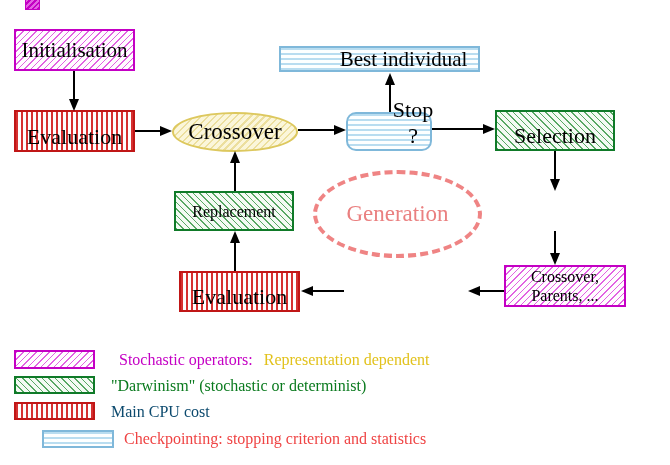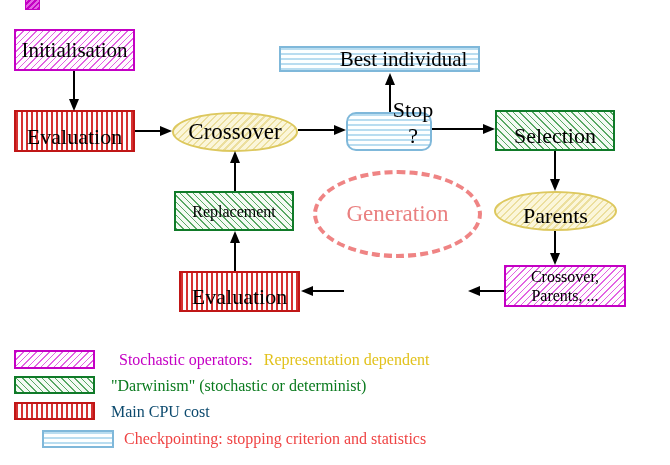--- a/index.html
+++ b/index.html
@@ -79,23 +79,20 @@
   </div>
 
   <div class="node hatch-g lbl-sm" style="left:174px;top:191px;width:120px;height:40px;">
     <span>Replacement</span>
   </div>
 
   <div class="node" id="gen" style="left:313px;top:170px;width:169px;height:88px;">
     <span>Generation</span>
   </div>
 
-  <div class="node hatch-y ellipse lbl-big" style="left:494px;top:191px;width:123px;height:40px;">
-    <span>Parents</span>
-  </div>
 
   <div class="node stripe-r lbl-big" style="left:179px;top:271px;width:121px;height:41px;">
     <span>Evaluation</span>
   </div>
 
 
   <div class="node hatch-m lbl-sm" style="left:504px;top:265px;width:122px;height:42px;flex-direction:column;">
     <span>Crossover,</span>
     <span>Parents, ...</span>
   </div>

